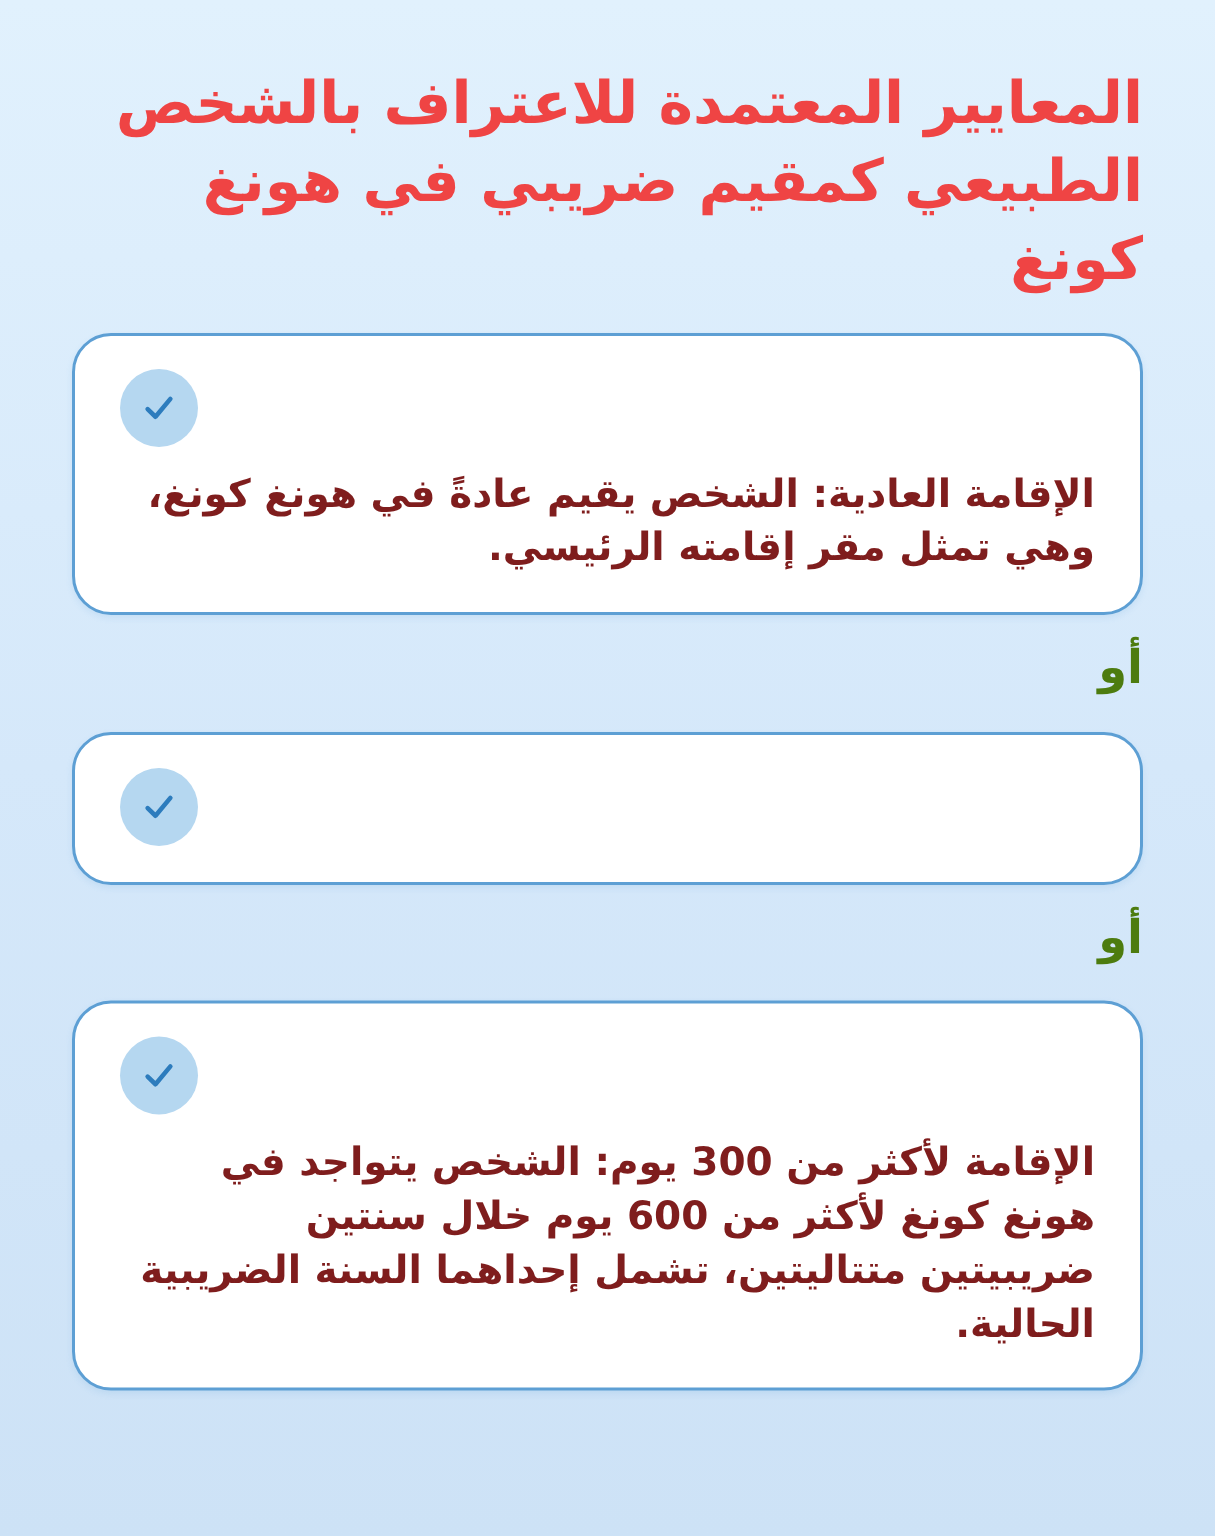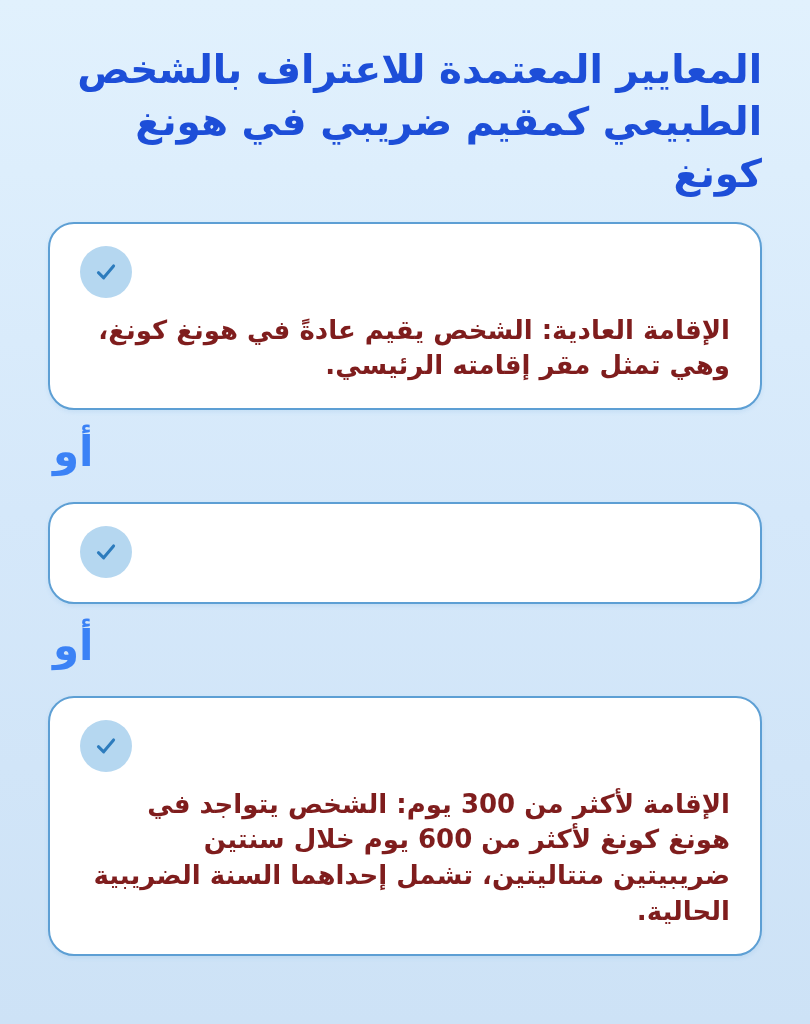--- a/index.html
+++ b/index.html
@@ -17,21 +17,21 @@
     height: 1024px;
     padding: 44px 48px 0 48px;
   }
   .title {
     margin: 0;
     direction: rtl;
     text-align: right;
     font-size: 39px;
     font-weight: 700;
     line-height: 1.33;
-    color: #1d4ed8;
+    color: #ef4444;
   }
   .card {
     background: #ffffff;
     border: 2px solid #5d9fd4;
     border-radius: 26px;
     padding: 22px 30px 24px 30px;
     margin-top: 22px;
     box-shadow: 0 2px 4px rgba(93, 159, 212, 0.15);
   }
   .check-badge {
@@ -48,24 +48,24 @@
     margin: 15px 0 0 0;
     direction: rtl;
     text-align: right;
     font-size: 26px;
     font-weight: 600;
     line-height: 1.38;
     color: #7f1d1d;
   }
   .or-divider {
     direction: rtl;
-    text-align: left;
-    font-size: 42px;
+    text-align: right;
+    font-size: 31px;
     font-weight: 700;
-    color: #3b82f6;
+    color: #4d7c0f;
     margin: 15px 0 13px 0;
     padding-left: 5px;
     line-height: 1.3;
   }
 </style>
 </head>
 <body>
 
 <div class="page">
 

